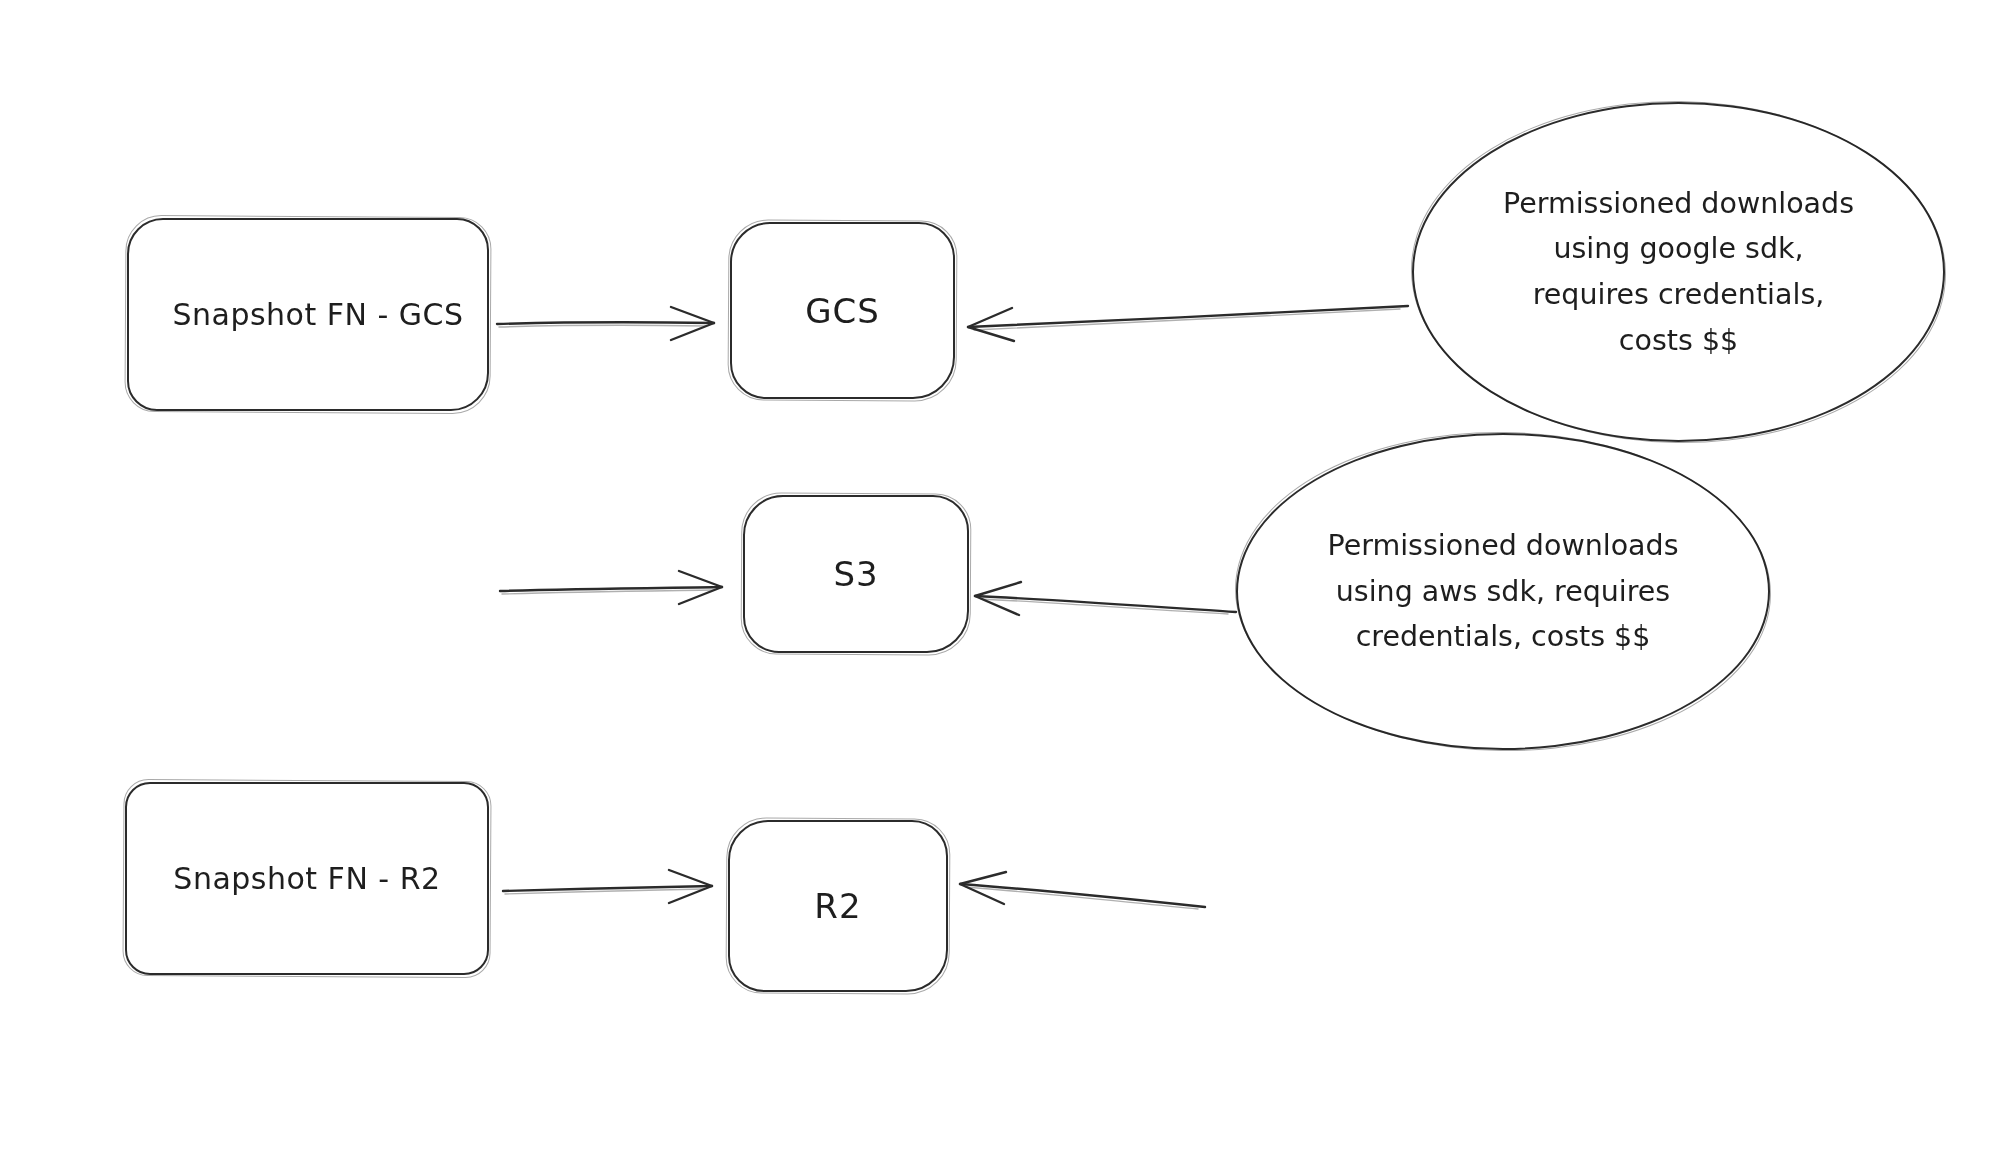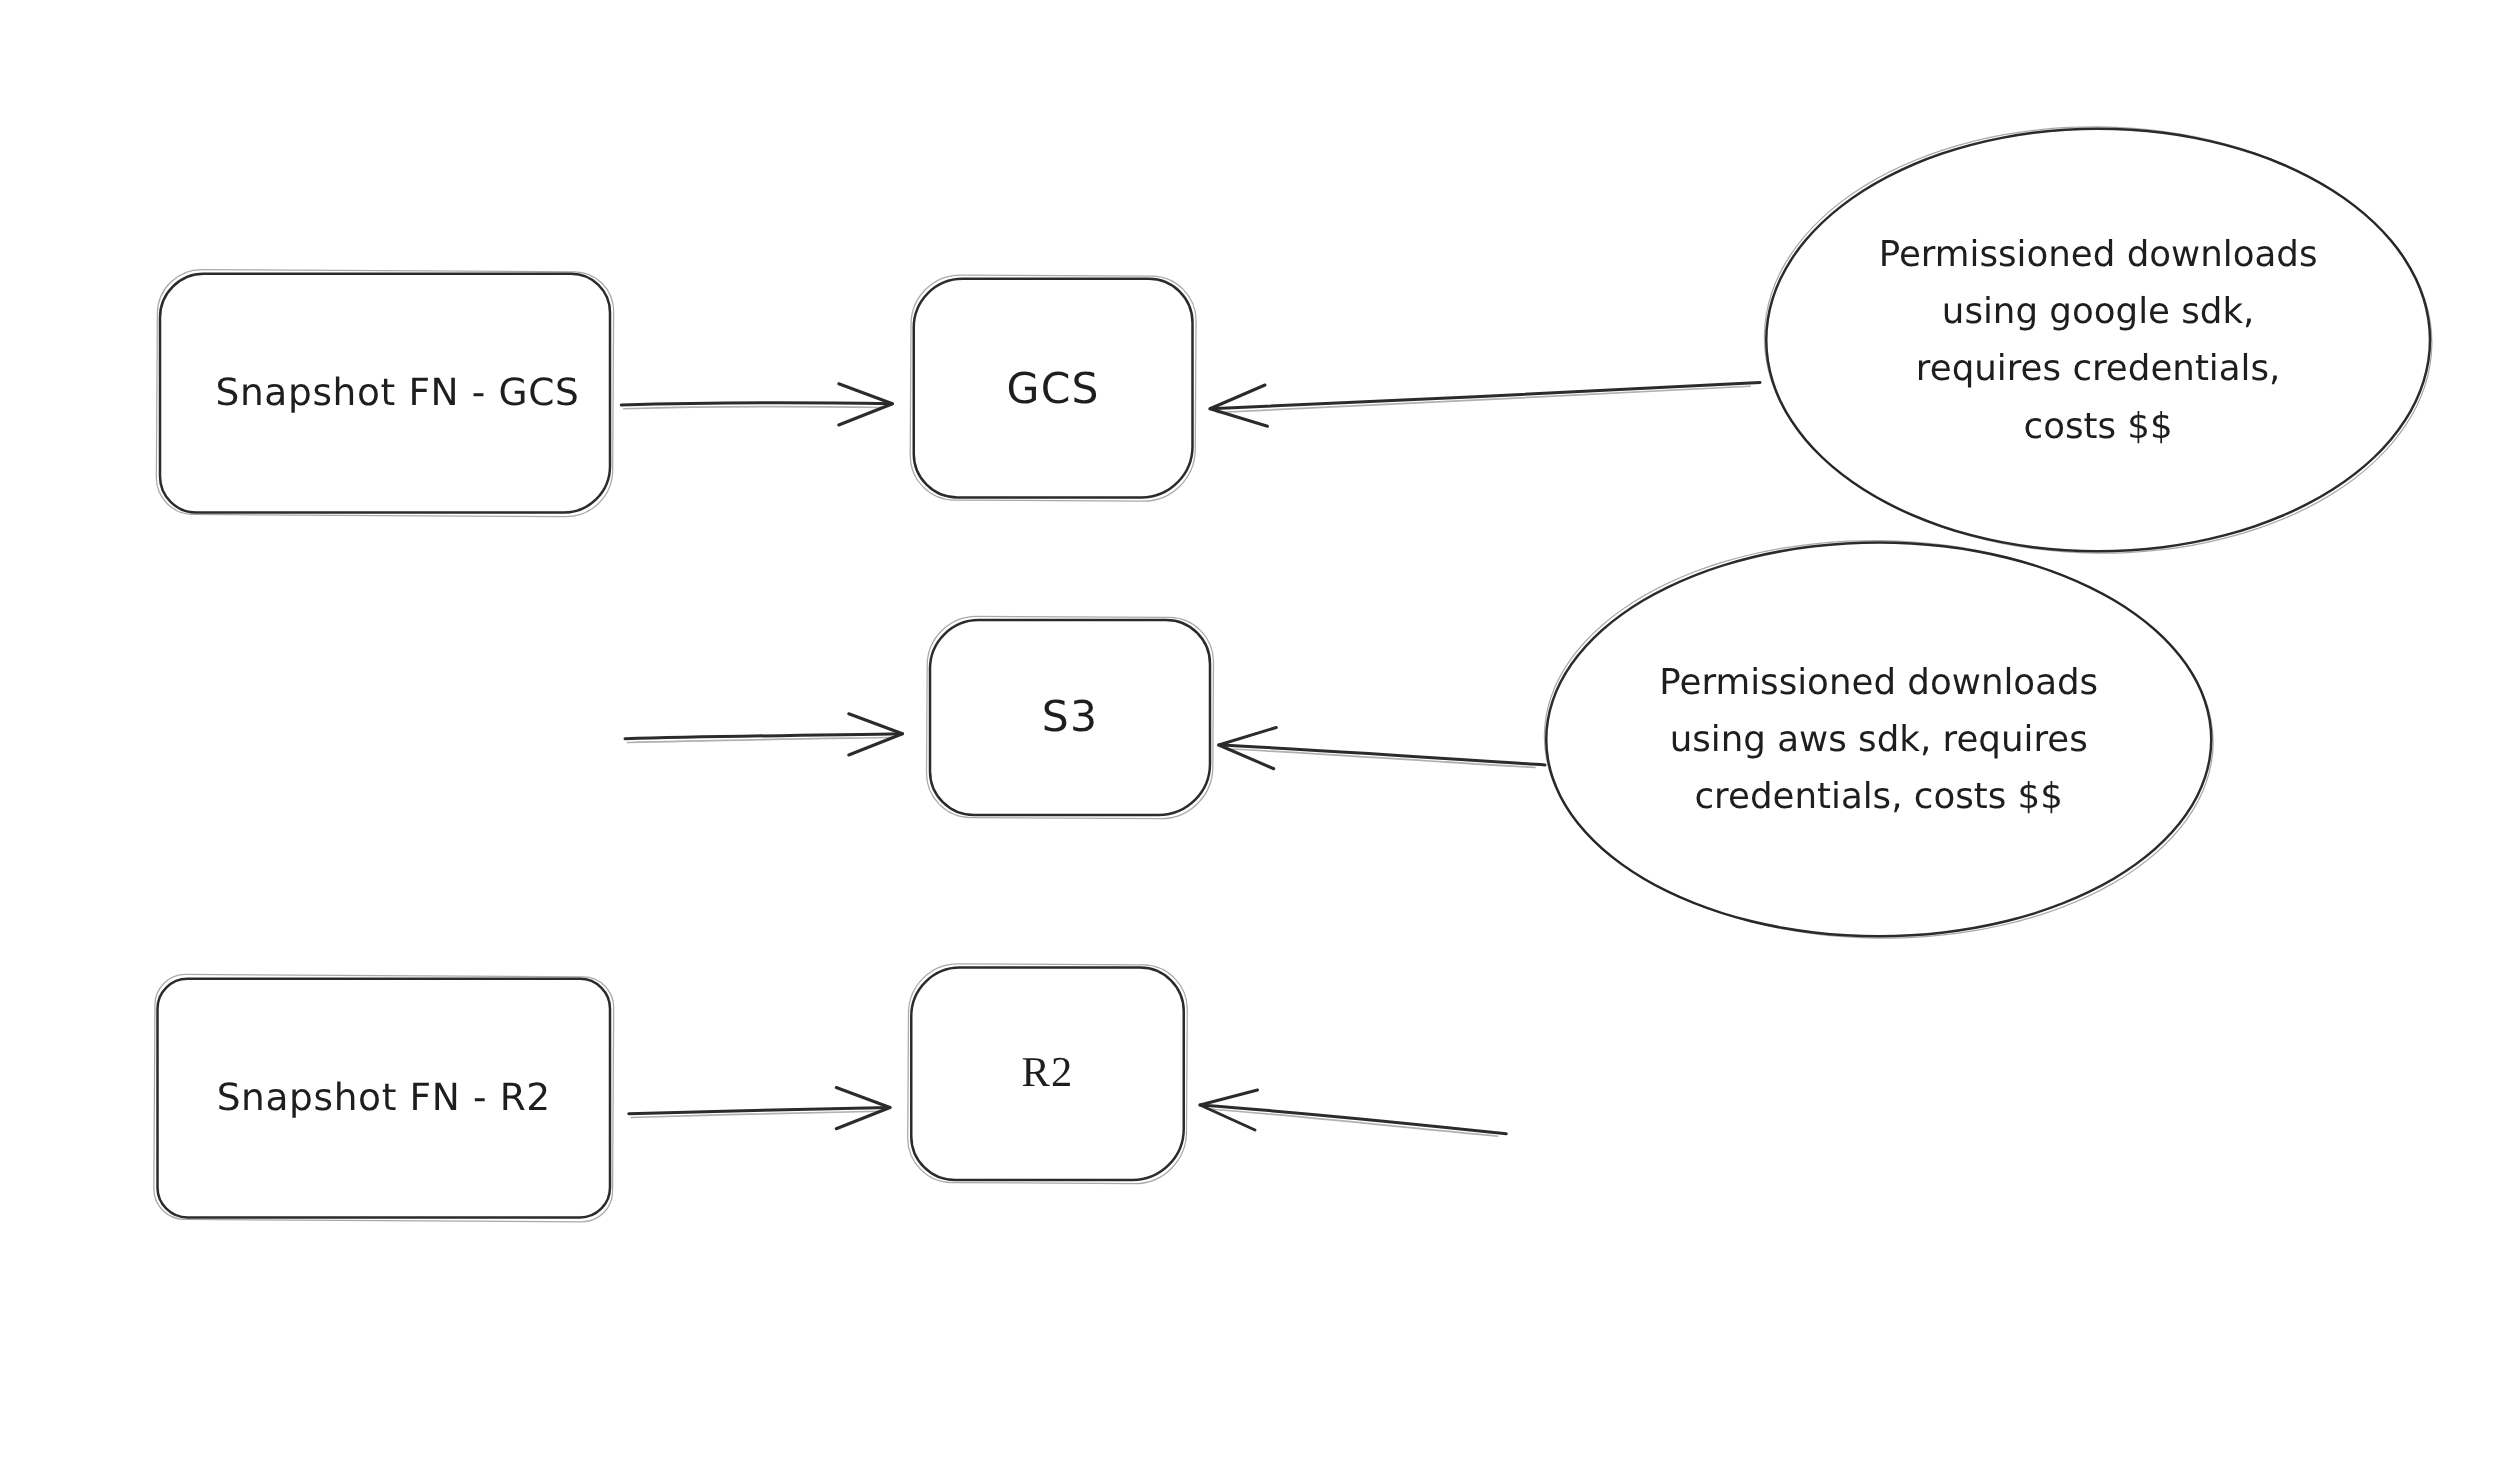--- a/index.html
+++ b/index.html
@@ -98,21 +98,21 @@
   </div>
   <div class="node ellipse" style="left:1236px; top:433px; width:534px; height:317px;">
     <span class="note-text">Permissioned downloads
 using aws sdk, requires
 credentials, costs $$</span>
   </div>
 
   <div class="node rect" style="left:125px; top:782px; width:364px; height:193px;border-radius:25px;">
     <span class="label">Snapshot FN - R2</span>
   </div>
-  <div class="node smallbox" style="left:728px; top:773px; width:220px; height:172px;font-family:Liberation Serif, serif;">
+  <div class="node smallbox" style="left:728px; top:820px; width:220px; height:172px;">
     <span class="label">R2</span>
   </div>
 
   <svg class="arrows" viewBox="0 0 2000 1174" aria-hidden="true">
 
     <g>
       <path d="M497 324 C 565 322 650 322 714 323"></path>
       <path class="ghost" d="M499 327 C 565 325 645 325 706 326"></path>
       <path d="M714 323 L671 307 M714 323 L671 340"></path>
     </g>

